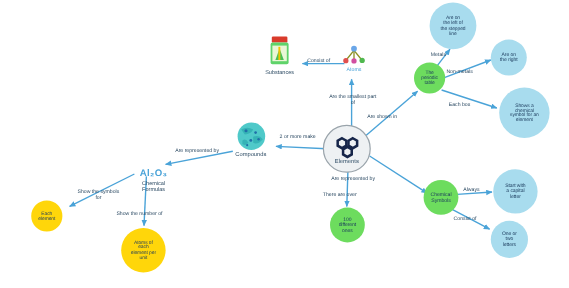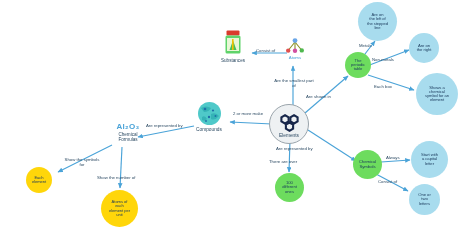--- a/index.html
+++ b/index.html
@@ -107,21 +107,21 @@
       <path d="M5 16 Q8 14 10 18 Q8 21 5 19 z" fill="#35b3b6"></path>
       <circle cx="8" cy="8" r="1.3" fill="#1f6fa8"></circle>
       <circle cx="16" cy="9.5" r="1.1" fill="#1f6fa8"></circle>
       <circle cx="12" cy="16" r="1.2" fill="#1f6fa8"></circle>
       <circle cx="18.5" cy="15" r="1" fill="#1f6fa8"></circle>
       <circle cx="9" cy="20" r="0.9" fill="#1f6fa8"></circle>
     </svg>
     <div class="icon-cap" style="font-size:4.8px;">Compounds</div>
   </div>
 
-  <div class="icon-node" style="left:104px;top:122px;width:48px;">
+  <div class="icon-node" style="left:104px;top:140px;width:48px;">
     <div style="font-size:8px;font-weight:bold;color:#4aa3d8;letter-spacing:0.3px;">Al₂O₃</div>
     <div class="icon-cap" style="font-size:4.6px;white-space:pre-line;margin-top:2px;">Chemical
 Formulas</div>
   </div>
 
   <div class="elements-box" style="left:269px;top:104px;width:40px;height:40px;">
     <svg width="25" height="22" viewBox="0 0 25 22" style="margin-top:-3px;">
       <g fill="none" stroke="#17264a" stroke-width="2.1">
         <path d="M8 3.2 L11.6 5.3 L11.6 9.4 L8 11.5 L4.4 9.4 L4.4 5.3 z"></path>
         <path d="M17 3.2 L20.6 5.3 L20.6 9.4 L17 11.5 L13.4 9.4 L13.4 5.3 z"></path>

